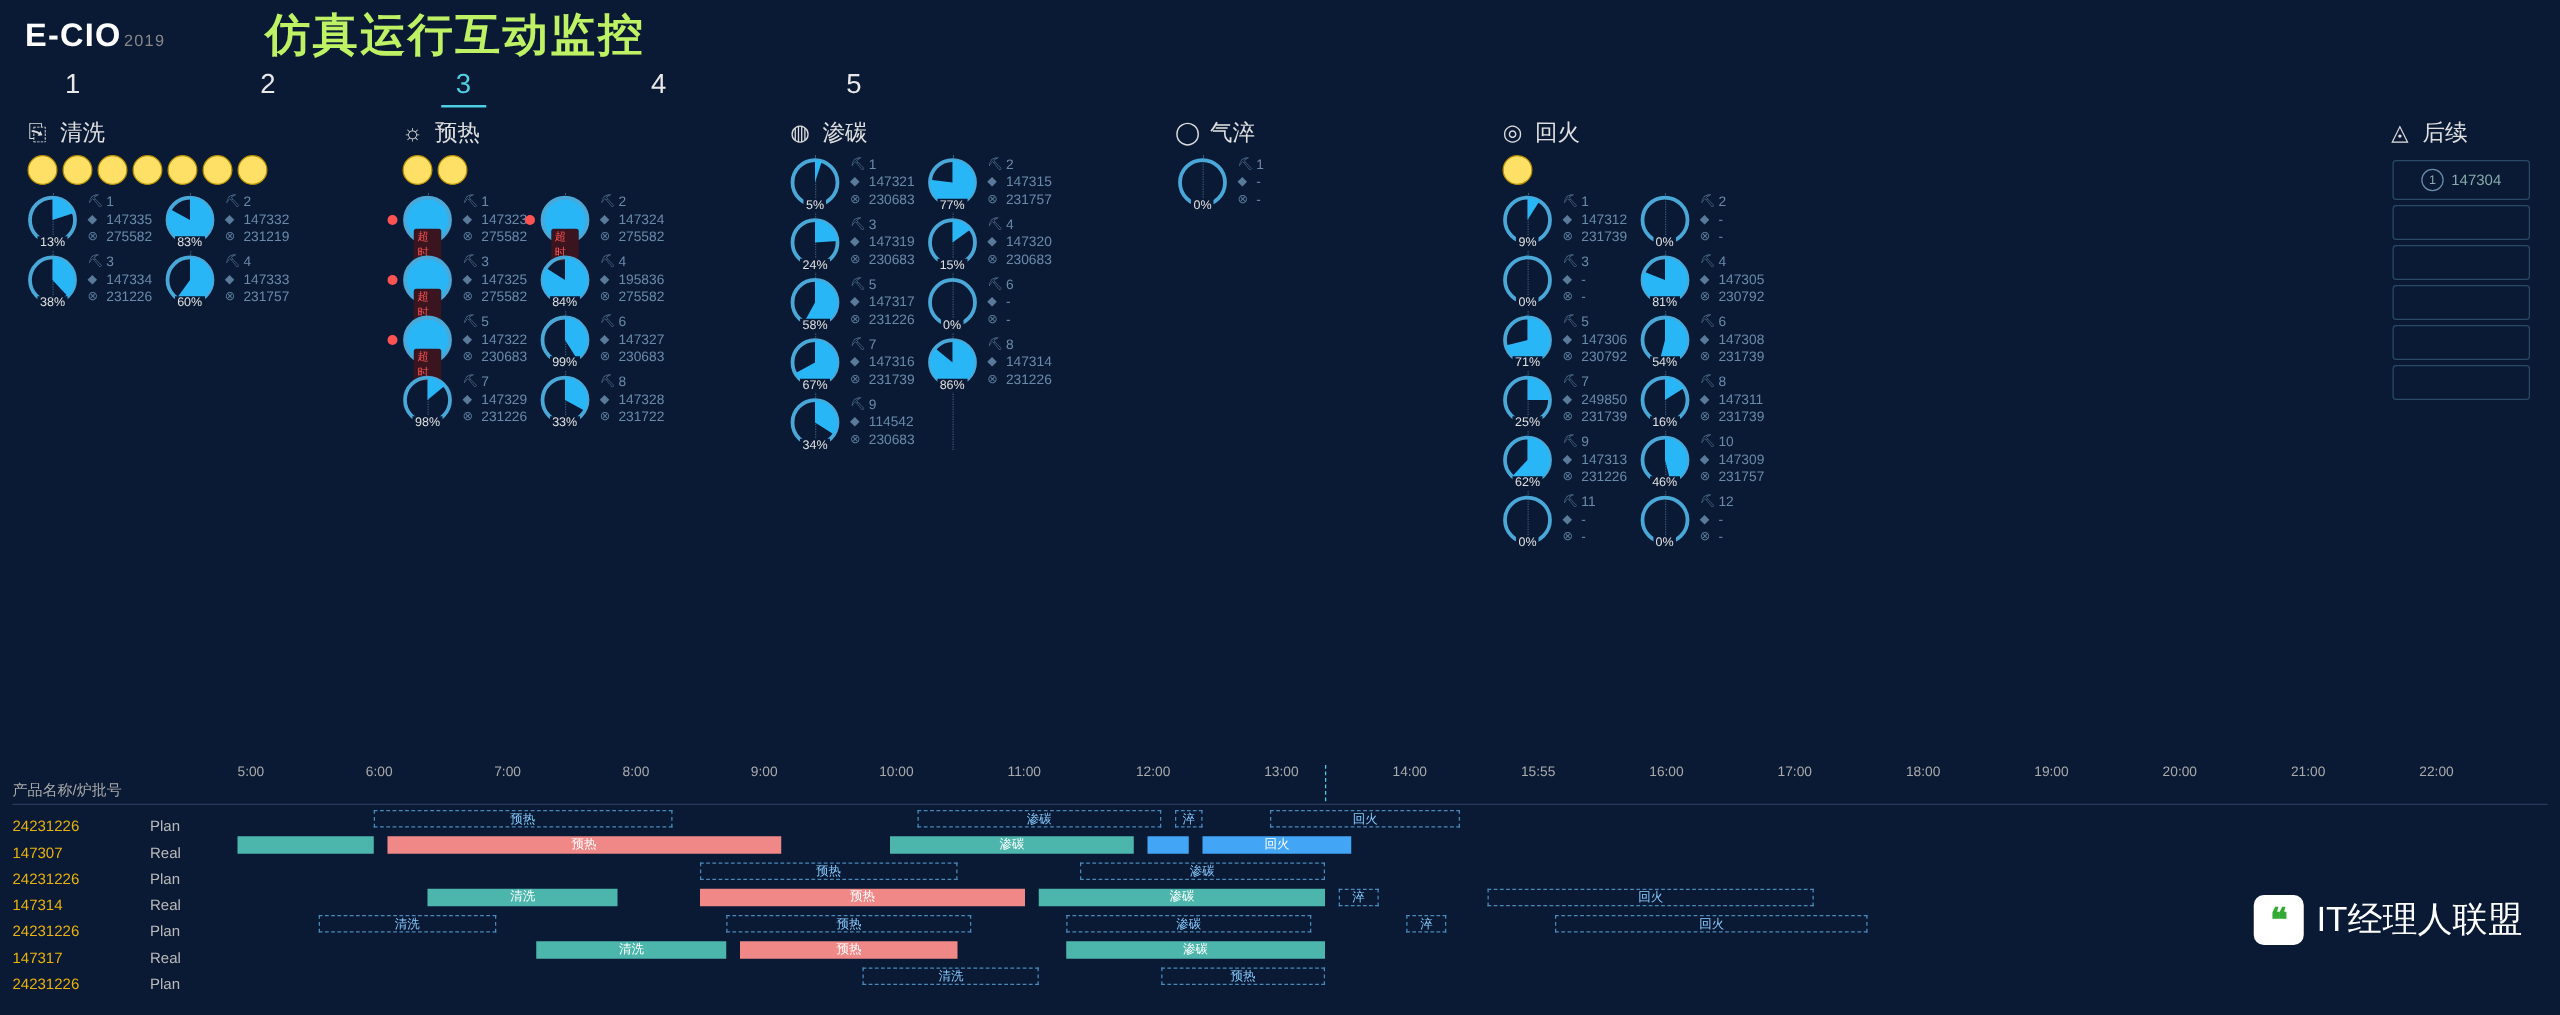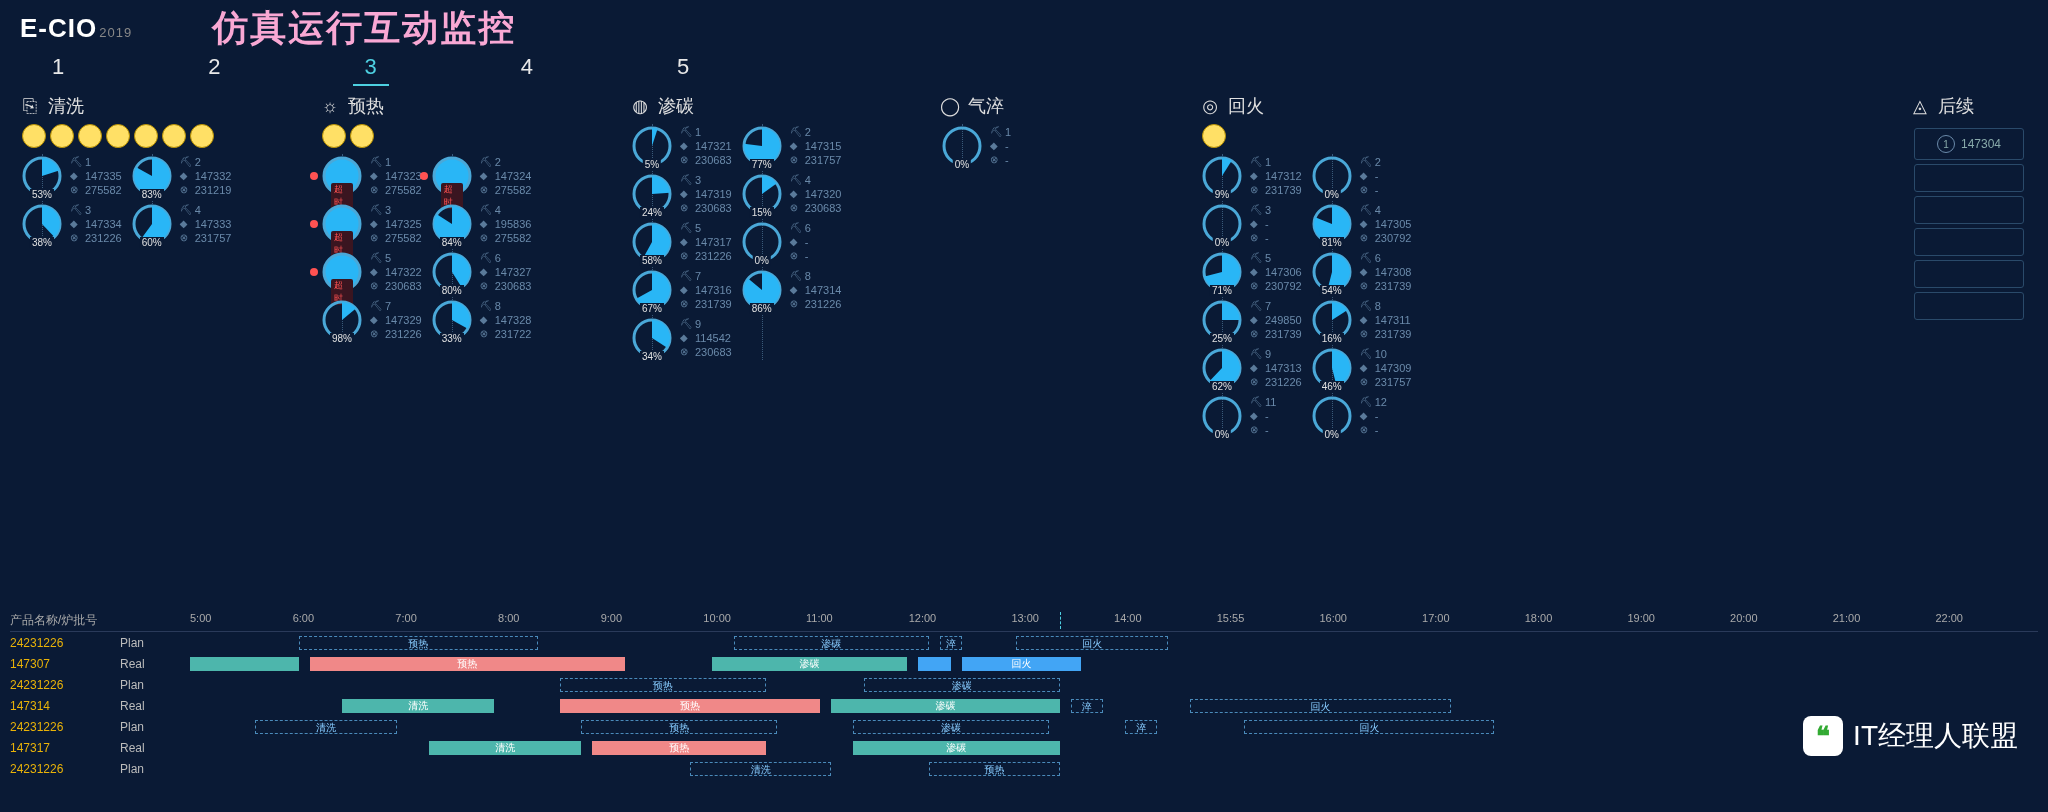--- a/index.html
+++ b/index.html
@@ -24,21 +24,21 @@
   font-weight: bold;
   letter-spacing: 1px;
 }
 .logo .year {
   font-size: 13px;
   color: #888;
   font-weight: normal;
   margin-left: 2px;
 }
 .title {
-  color: #f9a8d4;
+  color: #bef264;
   font-size: 36px;
   font-weight: bold;
   margin-left: 80px;
   letter-spacing: 2px;
 }
 .tabs {
   display: flex;
   padding: 0 40px;
   gap: 120px;
 }
@@ -201,20 +201,21 @@
 .gantt-header {
   display: flex;
   font-size: 12px;
   color: #aaa;
   border-bottom: 1px solid #2a3a5a;
   padding-bottom: 2px;
 }
 .gantt-left {
   width: 180px;
   display: flex;
+  margin-top: 12px;
 }
 .gantt-name { width: 110px; }
 .gantt-type { width: 70px; }
 .gantt-times {
   flex: 1;
   display: flex;
   position: relative;
 }
 .gantt-times span {
   flex: 1;
@@ -318,21 +319,21 @@
         <div class="dot"></div>
       </div>
       <div class="units">
         <div class="unit-col">
           <div class="unit">
 
         <div class="pie"><svg viewBox="0 0 44 44">
                 <circle class="pie-ring" cx="22" cy="22" r="18"></circle>
                 <path class="pie-fg" d="M22,22 L22,4 A18,18 0 0 1 39.119017293312766,16.437694101250948 Z"></path>
               </svg>
-          <span class="pie-label">53%</span>
+          <span class="pie-label">13%</span>
         </div>
         <div class="unit-info">
           <div class="row">
                 <span class="glyph">⛏</span>
                 <span>1</span>
               </div>
           <div class="row">
                 <span class="glyph">◆</span>
                 <span>147335</span>
               </div>
@@ -566,21 +567,21 @@
                 <span>275582</span>
               </div>
         </div>
       </div>
           <div class="unit">
 
         <div class="pie"><svg viewBox="0 0 44 44">
                 <circle class="pie-ring" cx="22" cy="22" r="18"></circle>
                 <path class="pie-fg" d="M22,22 L22,4 A18,18 0 0 1 31.644882309621945,37.19790265903627 Z"></path>
               </svg>
-          <span class="pie-label">80%</span>
+          <span class="pie-label">99%</span>
         </div>
         <div class="unit-info">
           <div class="row">
                 <span class="glyph">⛏</span>
                 <span>6</span>
               </div>
           <div class="row">
                 <span class="glyph">◆</span>
                 <span>147327</span>
               </div>

